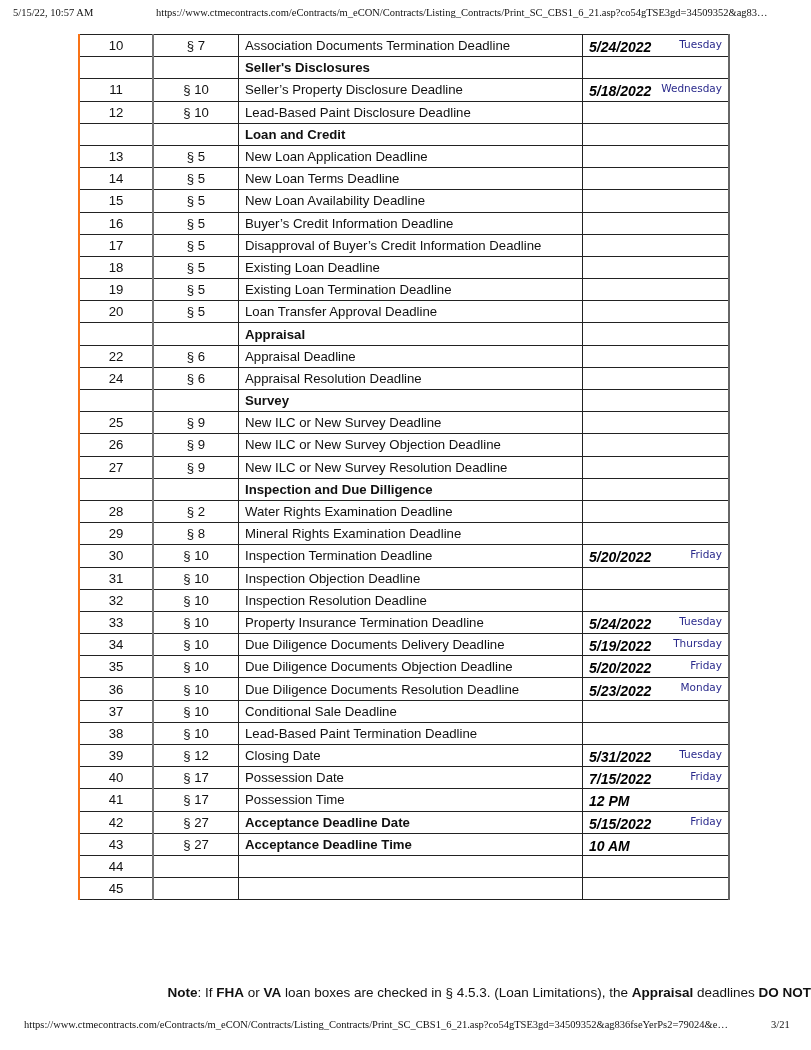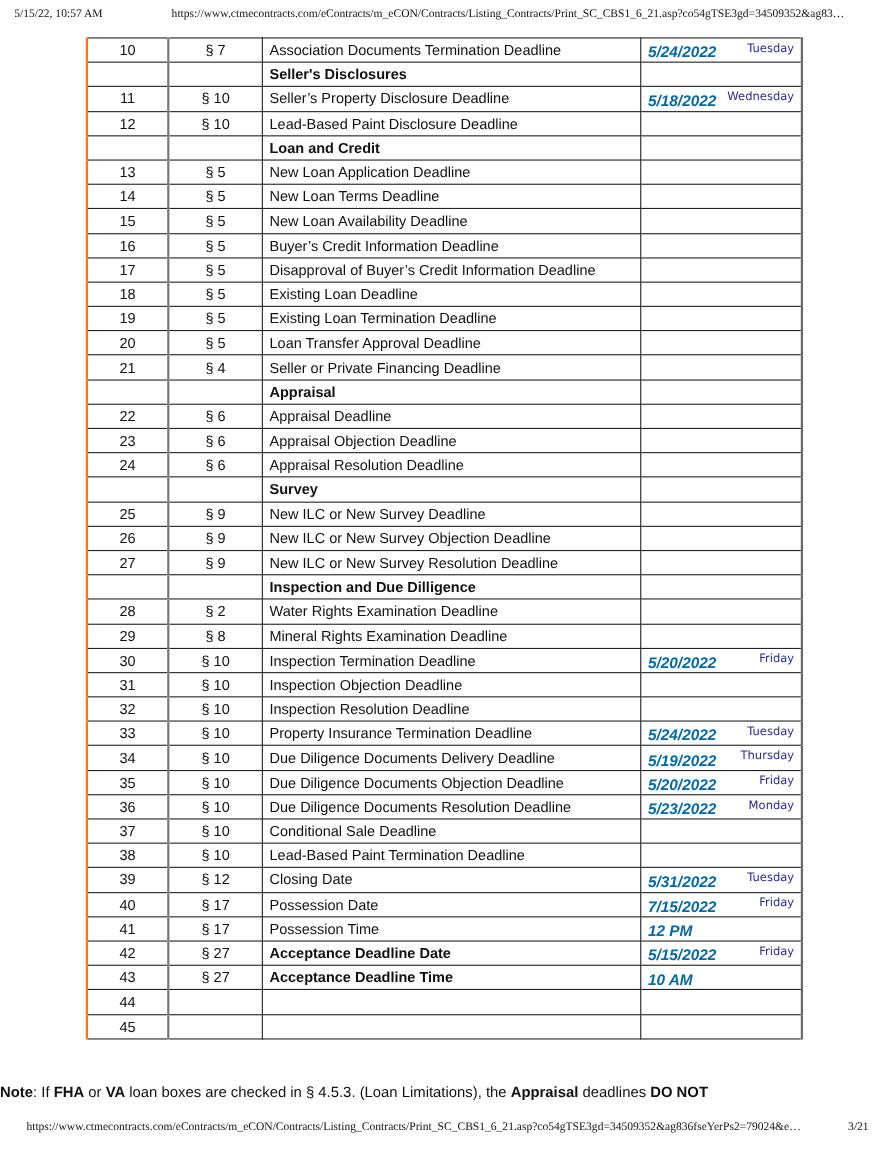--- a/index.html
+++ b/index.html
@@ -25,29 +25,29 @@
       border: 1px solid #222; height: 21.2px; padding: 0 6px;
       vertical-align: middle; line-height: 15px;
     }
     table.deadlines td.c-item { width: 72px; text-align: center; padding: 0; border-left: 2px solid #f97316; }
     table.deadlines td.c-ref { width: 84px; text-align: center; padding: 0; border-left: 2px solid #777; }
     table.deadlines td.c-event { width: 331px; }
     table.deadlines td.c-date { width: 133px; position: relative; border-right: 2px solid #666; }
     .section-title { font-weight: bold; }
     .bold { font-weight: bold; }
     .date-val {
-      color: #0369a1; font-weight: bold; font-style: italic; font-size: 14px;
+      color: #000000; font-weight: bold; font-style: italic; font-size: 14px;
       position: relative; top: 2px;
     }
     .day-val {
       position: absolute; right: 6px; top: 2px;
       color: #2a2a8c; font-size: 10.5px; font-family: "DejaVu Sans", sans-serif;
     }
     .note {
-      position: absolute; top: 985px; left: 0; width: 811px; text-align: left;
+      position: absolute; top: 985px; left: 0; width: 811px; text-align: right;
       font-family: "Liberation Sans", sans-serif; font-size: 13.5px; color: #111;
     }
     .note b { font-weight: bold; }
   </style>
 </head>
 <body>
 
 <div class="print-header">
   <span class="ts">5/15/22, 10:57 AM</span>
   <span class="url">https://www.ctmecontracts.com/eContracts/m_eCON/Contracts/Listing_Contracts/Print_SC_CBS1_6_21.asp?co54gTSE3gd=34509352&amp;ag83…</span>
@@ -127,41 +127,29 @@
         <td class="c-event">Existing Loan Termination Deadline</td>
         <td class="c-date"><span class="date-val"></span><span class="day-val"></span></td>
       </tr>
       <tr>
         <td class="c-item">20</td>
         <td class="c-ref">§ 5</td>
         <td class="c-event">Loan Transfer Approval Deadline</td>
         <td class="c-date"><span class="date-val"></span><span class="day-val"></span></td>
       </tr>
       <tr>
-        <td class="c-item">21</td>
-        <td class="c-ref">§ 4</td>
-        <td class="c-event">Seller or Private Financing Deadline</td>
-        <td class="c-date"><span class="date-val"></span><span class="day-val"></span></td>
-      </tr>
-      <tr>
         <td class="c-item"></td>
         <td class="c-ref"></td>
         <td class="c-event section-title">Appraisal</td>
         <td class="c-date"></td>
       </tr>
       <tr>
         <td class="c-item">22</td>
         <td class="c-ref">§ 6</td>
         <td class="c-event">Appraisal Deadline</td>
-        <td class="c-date"><span class="date-val"></span><span class="day-val"></span></td>
-      </tr>
-      <tr>
-        <td class="c-item">23</td>
-        <td class="c-ref">§ 6</td>
-        <td class="c-event">Appraisal Objection Deadline</td>
         <td class="c-date"><span class="date-val"></span><span class="day-val"></span></td>
       </tr>
       <tr>
         <td class="c-item">24</td>
         <td class="c-ref">§ 6</td>
         <td class="c-event">Appraisal Resolution Deadline</td>
         <td class="c-date"><span class="date-val"></span><span class="day-val"></span></td>
       </tr>
       <tr>
         <td class="c-item"></td>

